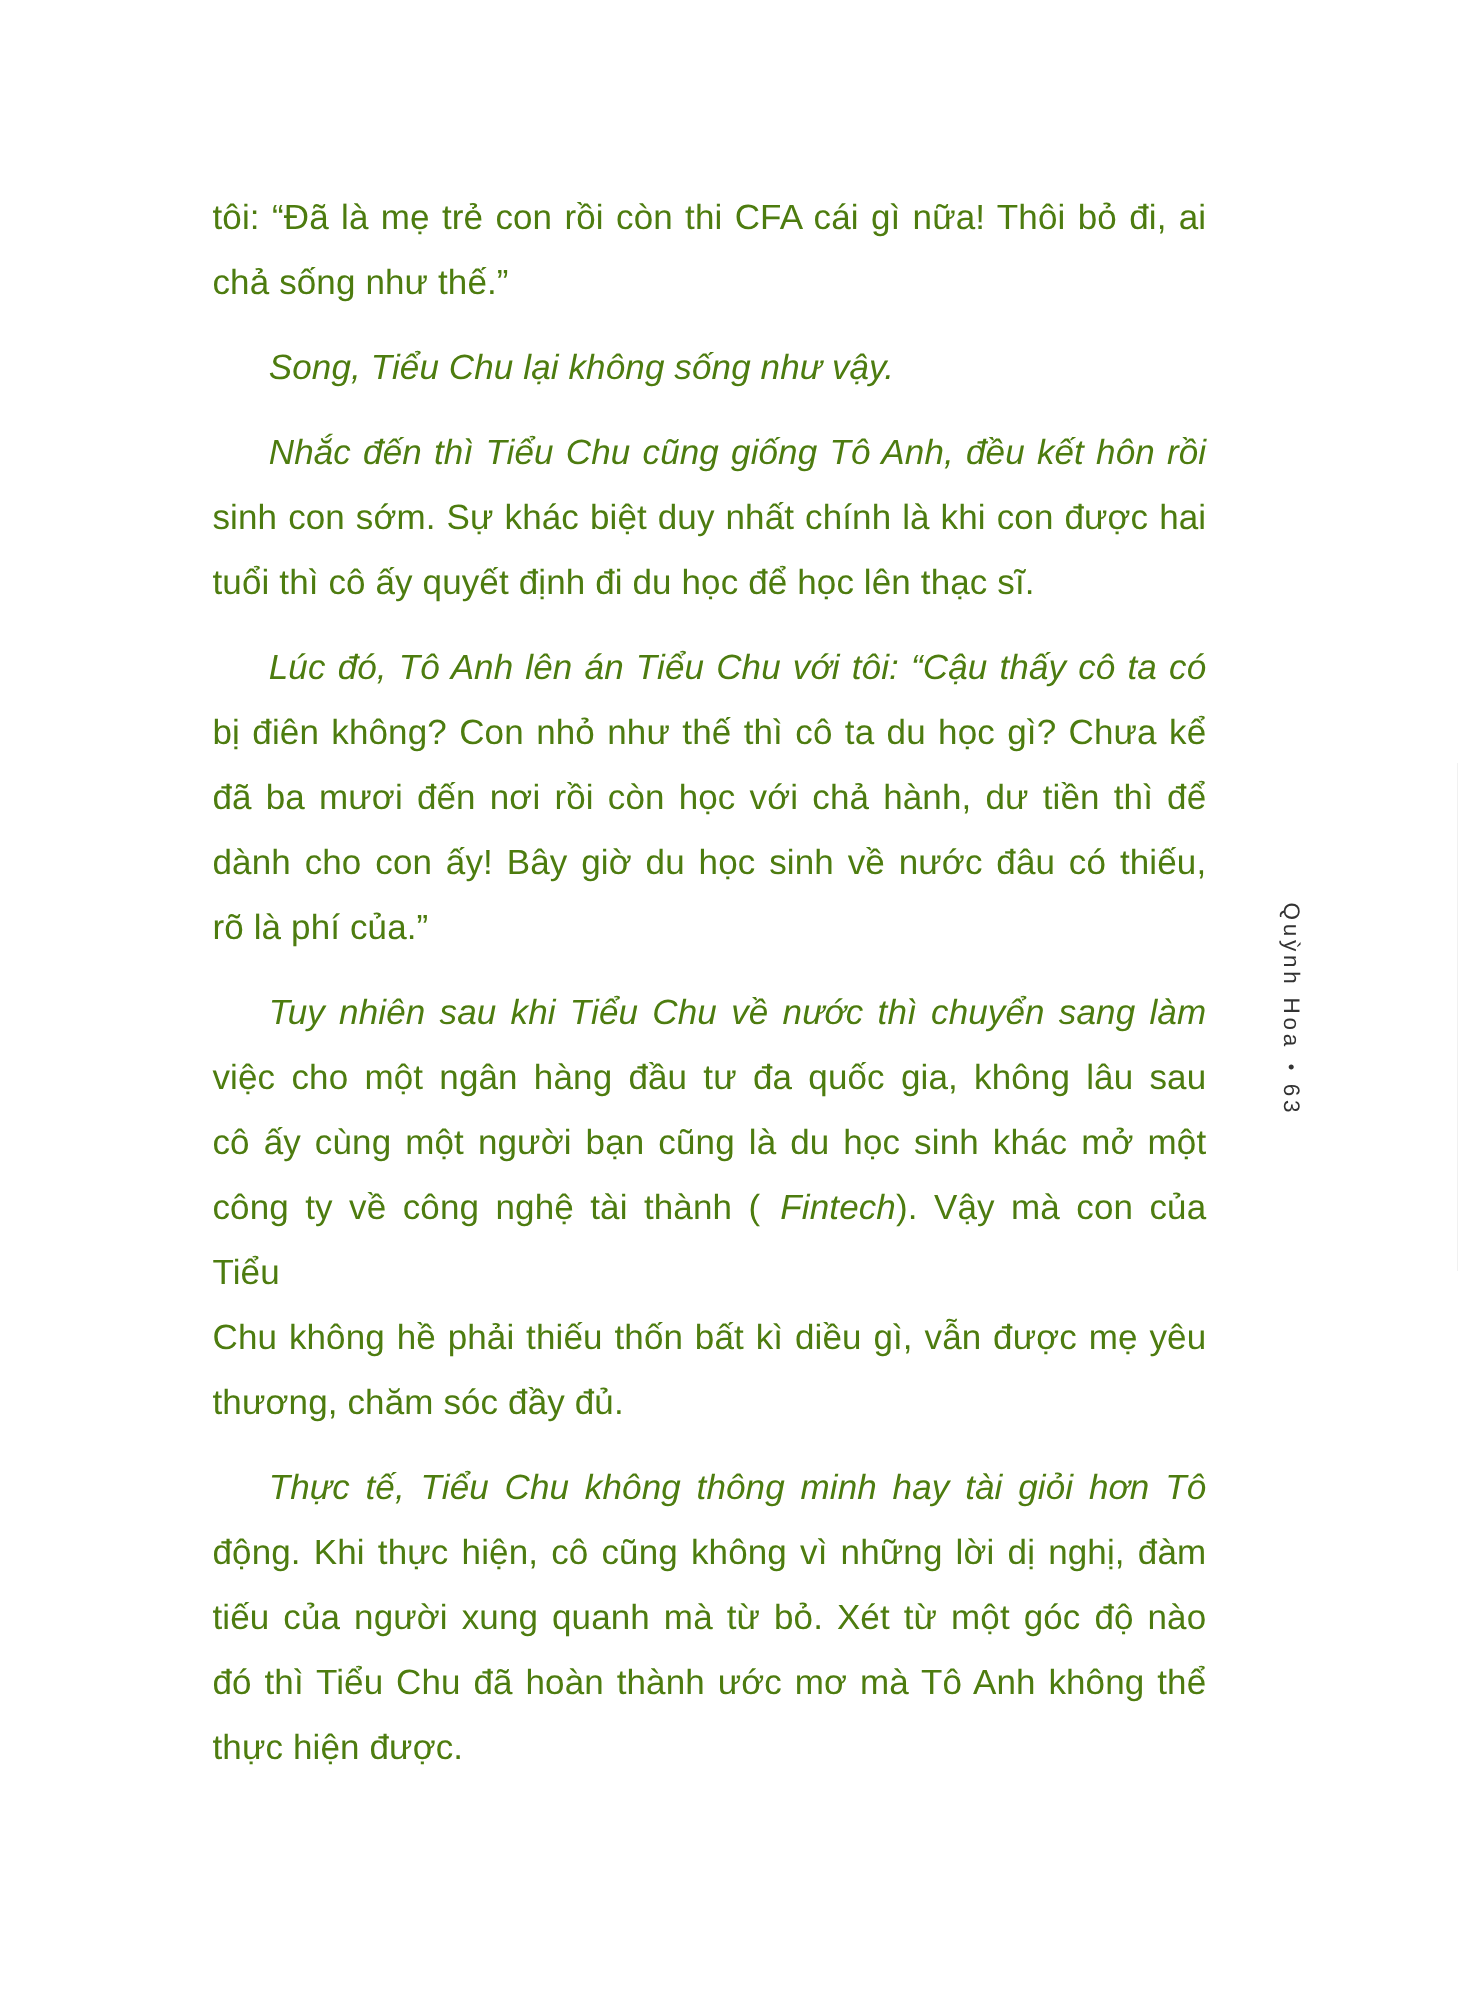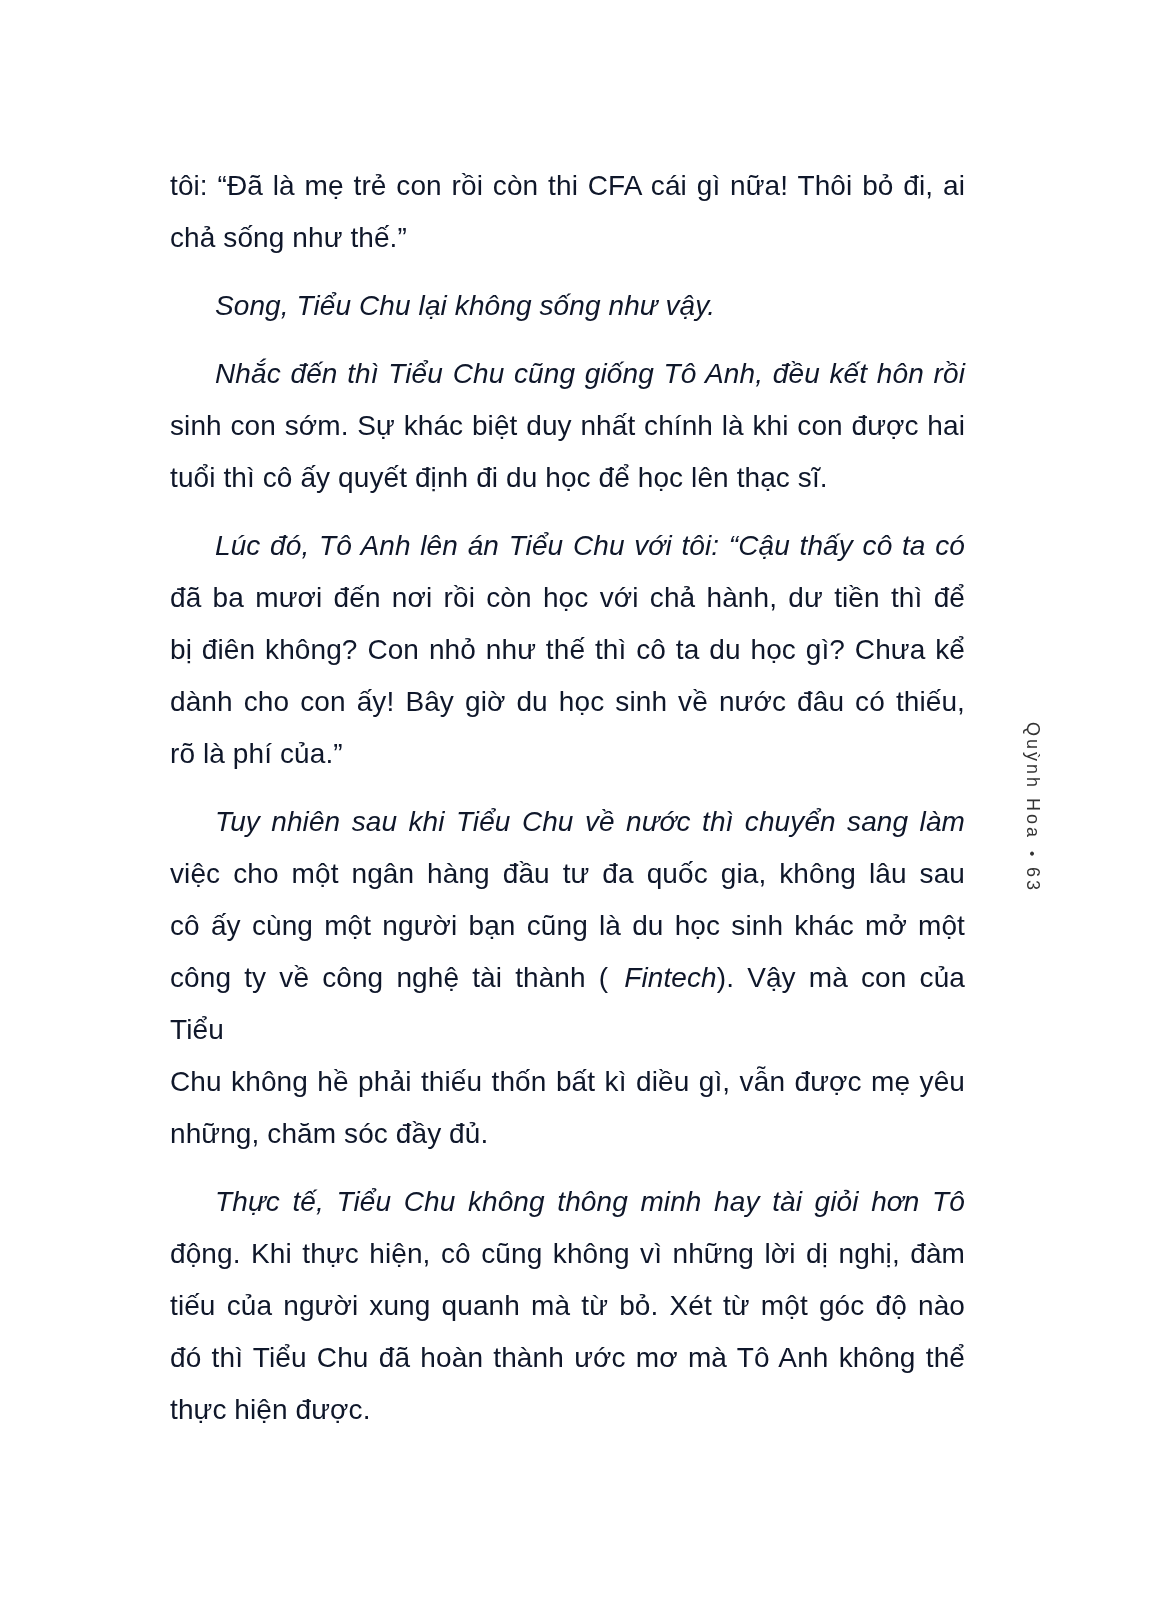--- a/index.html
+++ b/index.html
@@ -11,25 +11,25 @@
     position: relative;
     width: 1166px;
     height: 1607px;
     background: #ffffff;
     overflow: hidden;
     font-family: "Liberation Sans", sans-serif;
   }
   .text-block {
     position: absolute;
     left: 170px;
-    top: 160px;
+    top: 148px;
     width: 795px;
     font-size: 28px;
     line-height: 52px;
-    color: #0f172a;
+    color: #4d7c0f;
     letter-spacing: 0.1px;
   }
   .paragraph {
     margin: 0 0 16px 0;
   }
   .paragraph:last-child {
     margin-bottom: 0;
   }
   .line {
     text-align: justify;
@@ -85,35 +85,35 @@
     </div>
 
     <div class="paragraph">
       <div class="line first-indent">Nhắc đến thì Tiểu Chu cũng giống Tô Anh, đều kết hôn rồi</div>
       <div class="line">sinh con sớm. Sự khác biệt duy nhất chính là khi con được hai</div>
       <div class="line last">tuổi thì cô ấy quyết định đi du học để học lên thạc sĩ.</div>
     </div>
 
     <div class="paragraph">
       <div class="line first-indent">Lúc đó, Tô Anh lên án Tiểu Chu với tôi: “Cậu thấy cô ta có</div>
+      <div class="line">bị điên không? Con nhỏ như thế thì cô ta du học gì? Chưa kể</div>
       <div class="line">đã ba mươi đến nơi rồi còn học với chả hành, dư tiền thì để</div>
-      <div class="line">bị điên không? Con nhỏ như thế thì cô ta du học gì? Chưa kể</div>
       <div class="line">dành cho con ấy! Bây giờ du học sinh về nước đâu có thiếu,</div>
       <div class="line last">rõ là phí của.”</div>
     </div>
 
     <div class="paragraph">
       <div class="line first-indent">Tuy nhiên sau khi Tiểu Chu về nước thì chuyển sang làm</div>
       <div class="line">việc cho một ngân hàng đầu tư đa quốc gia, không lâu sau</div>
       <div class="line">cô ấy cùng một người bạn cũng là du học sinh khác mở một</div>
       <div class="line">
         <span>công ty về công nghệ tài thành (</span><em>Fintech</em><span>). Vậy mà con của Tiểu</span>
       </div>
       <div class="line">Chu không hề phải thiếu thốn bất kì diều gì, vẫn được mẹ yêu</div>
-      <div class="line last">những, chăm sóc đầy đủ.</div>
+      <div class="line last">thương, chăm sóc đầy đủ.</div>
     </div>
 
     <div class="paragraph">
       <div class="line first-indent">Thực tế, Tiểu Chu không thông minh hay tài giỏi hơn Tô</div>
       <div class="line">động. Khi thực hiện, cô cũng không vì những lời dị nghị, đàm</div>
       <div class="line">tiếu của người xung quanh mà từ bỏ. Xét từ một góc độ nào</div>
       <div class="line">đó thì Tiểu Chu đã hoàn thành ước mơ mà Tô Anh không thể</div>
       <div class="line last">thực hiện được.</div>
     </div>
 

